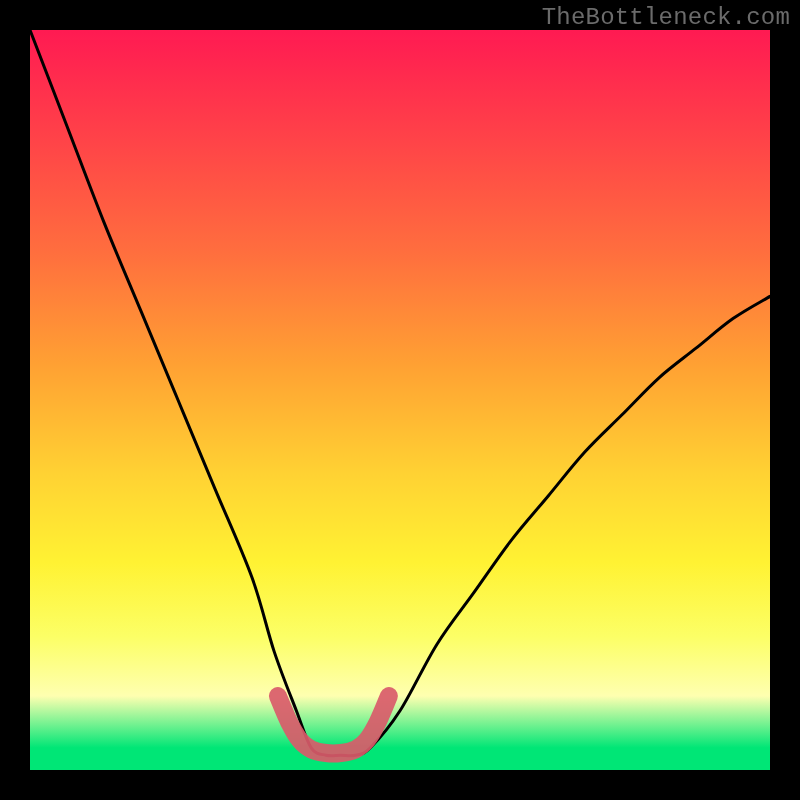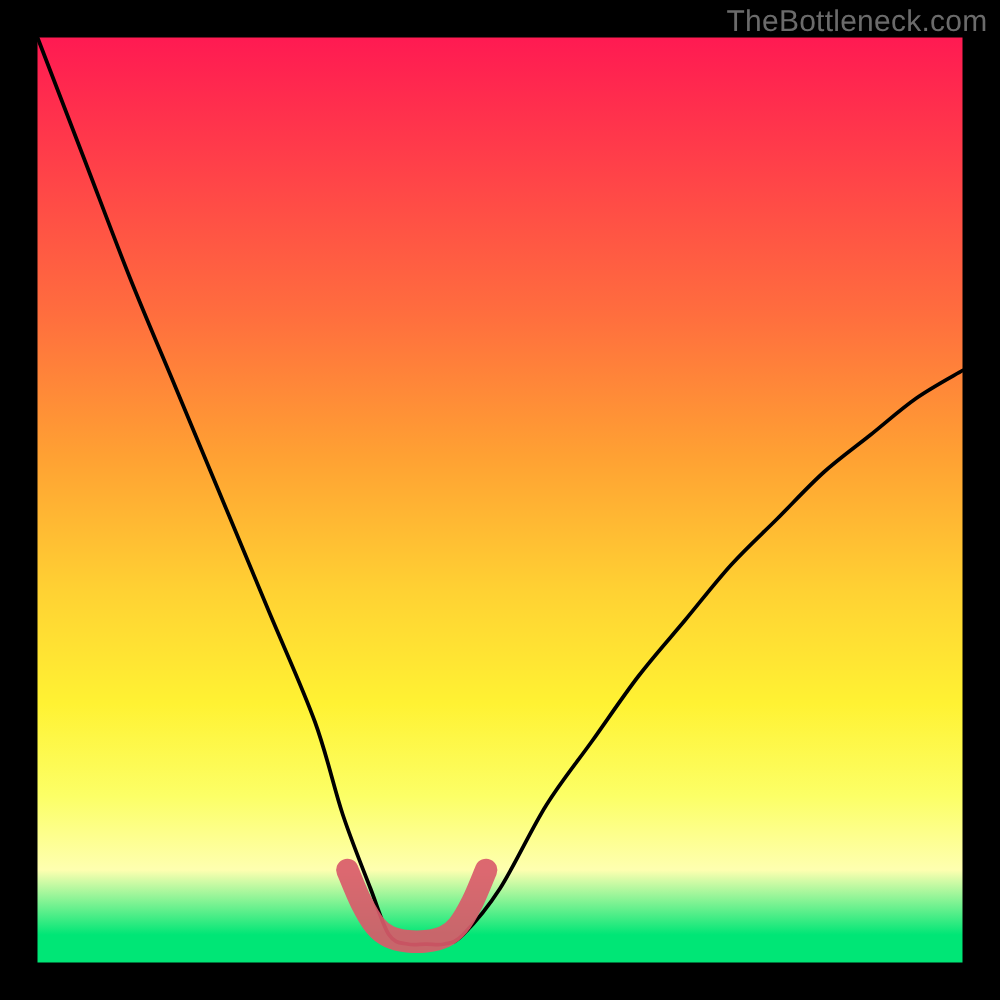--- a/index.html
+++ b/index.html
@@ -41,20 +41,21 @@
     );
   }
   .watermark {
     position: absolute;
     top: 4px;
     right: 10px;
     color: #6b6b6b;
     font-size: 24px;
     letter-spacing: 0.2px;
     font-weight: 500;
+    font-family: Liberation Mono, monospace;
   }
   svg.curve {
     position: absolute;
     left: 0;
     top: 0;
     width: 740px;
     height: 740px;
     overflow: visible;
   }
 </style>

